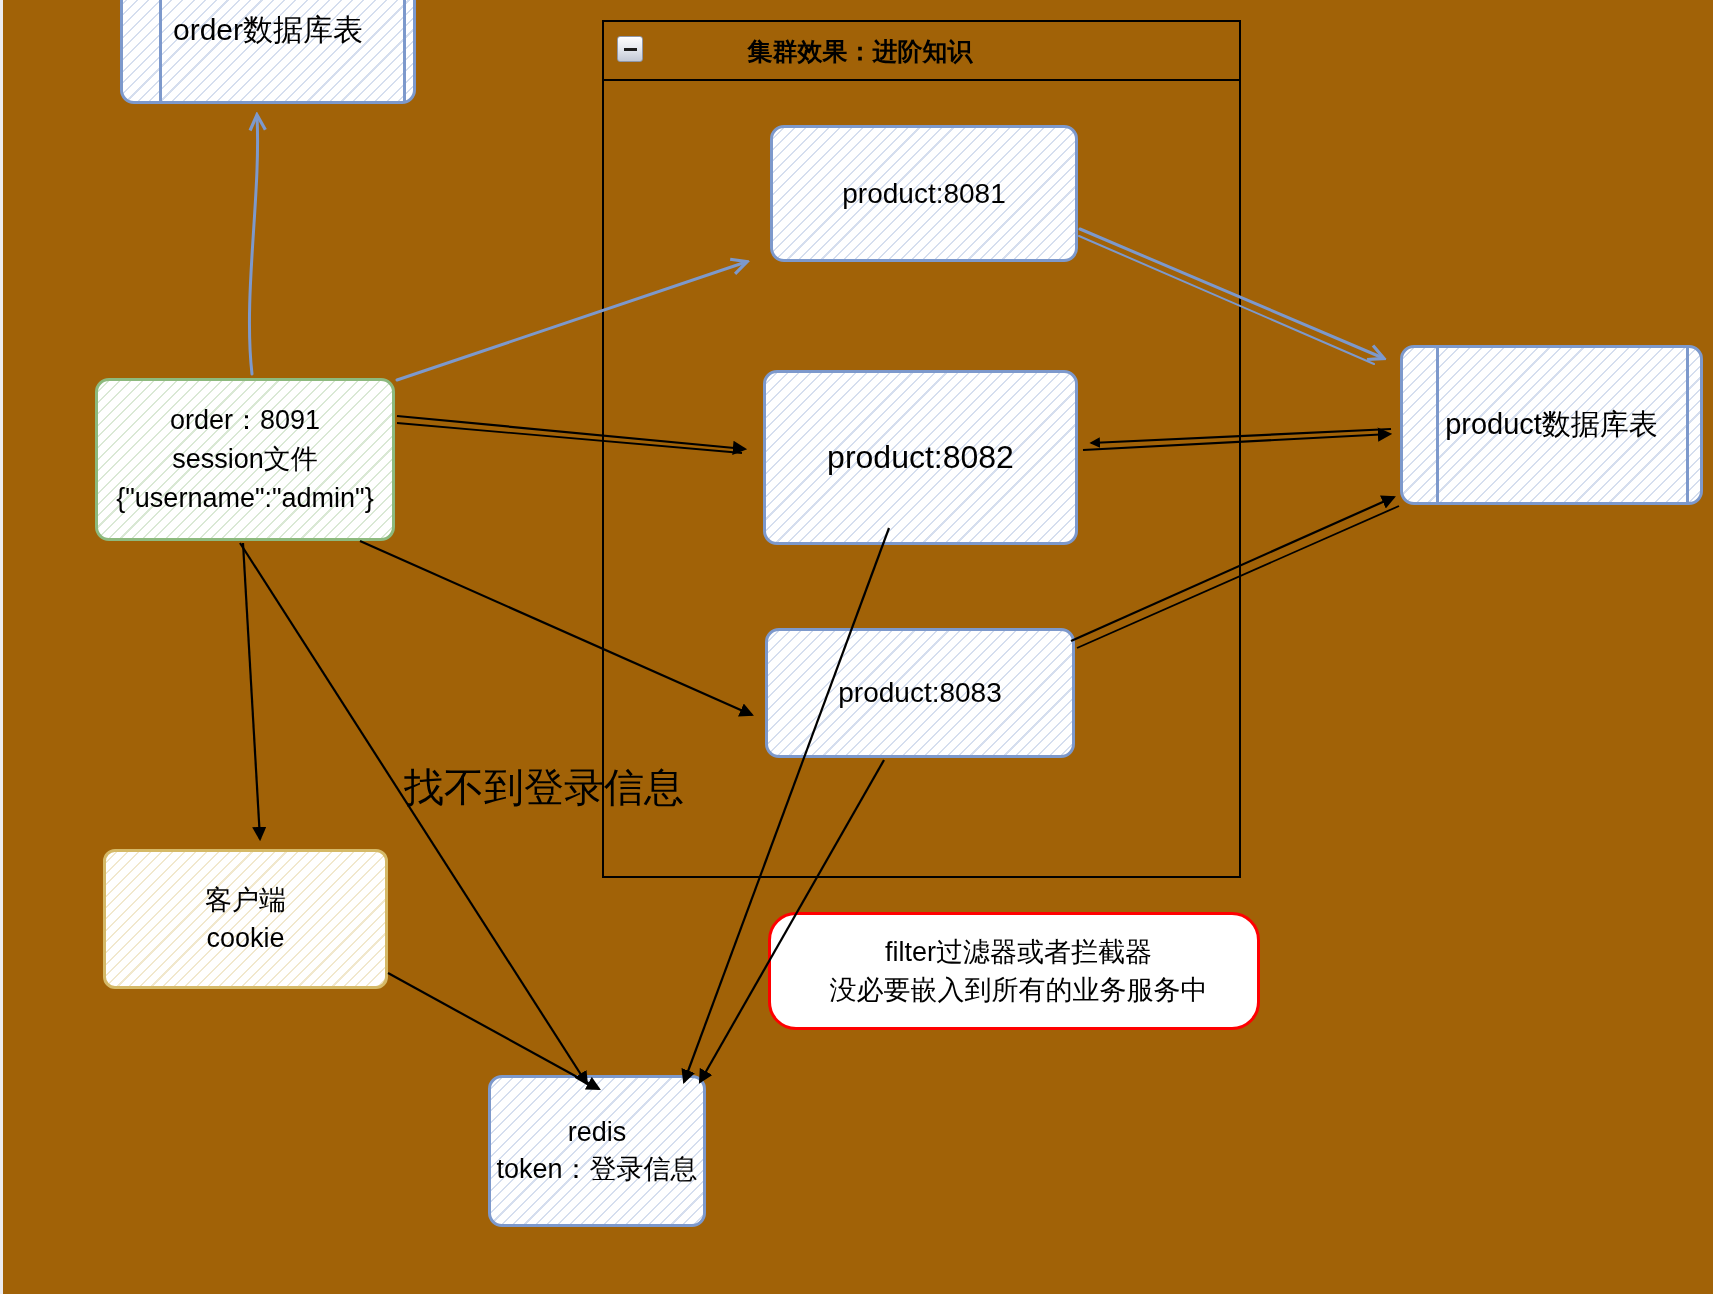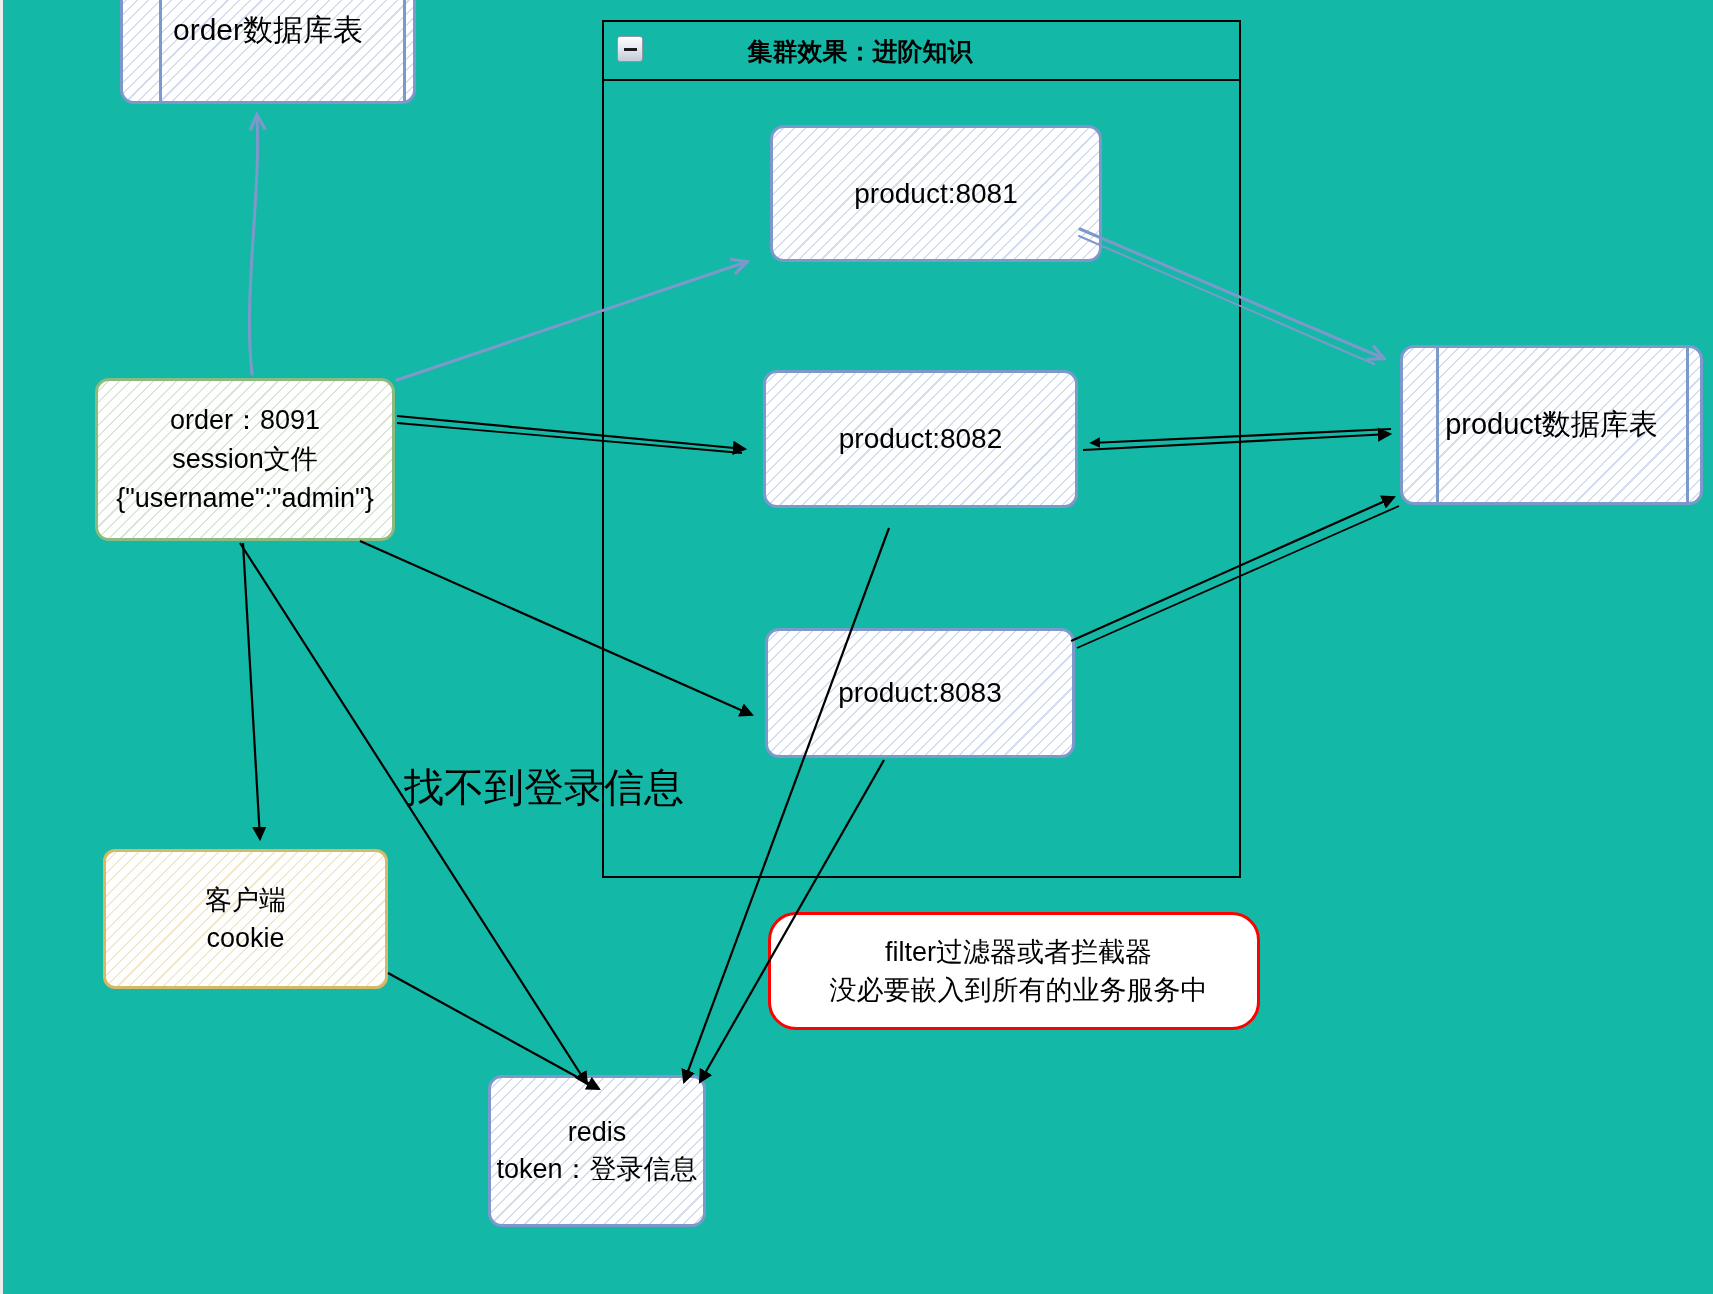--- a/index.html
+++ b/index.html
@@ -1,17 +1,17 @@
 <!DOCTYPE html>
 <html><head>
 <meta charset="utf-8">
 <style>
   html,body { margin:0; padding:0; background:#fff; }
   .canvas {
-    position:relative; width:1713px; height:1294px; background:#14b8a6;
+    position:relative; width:1713px; height:1294px; background:#a16207;
     overflow:hidden; font-family:"Liberation Sans","DejaVu Sans",sans-serif; color:#000;text-decoration:underline;
   }
   .edge-strip { position:absolute; left:0; top:0; width:3px; height:100%; background:#ececf0; }
 
   
   .node {
     position:absolute; display:flex; flex-direction:column;
     align-items:center; justify-content:center; text-align:center;
     box-sizing:border-box; background-color:#fff;
   }
@@ -40,22 +40,22 @@
   #cluster .titlebar { position:relative; height:57px; border-bottom:2px solid #000; }
   .cluster-title { position:absolute; left:256px; top:50%; transform:translate(-50%,-50%);
                    font-size:25px; font-weight:bold; white-space:nowrap; }
   .collapse-btn { position:absolute; left:13px; top:14px; width:26px; height:26px;
                   border:1px solid #8f97a8; border-radius:3px; box-sizing:border-box;
                   background:linear-gradient(180deg,#fdfdfe 0%,#e7eaf0 45%,#c3c9d6 100%);
                   box-shadow:inset 0 1px 0 #ffffff; cursor:pointer;
                   display:flex; align-items:center; justify-content:center; }
   .minus-glyph { display:block; width:13px; height:3px; background:#1c1c1c; }
 
-  #p8081 { left:770px; top:125px; width:332px; height:137px; font-size:28px; }
-  #p8082 { left:763px; top:370px; width:315px; height:138px; font-size:28px; }
+  #p8081 { left:770px; top:125px; width:308px; height:137px; font-size:28px; }
+  #p8082 { left:763px; top:370px; width:315px; height:175px; font-size:32px; }
   #p8083 { left:765px; top:628px; width:310px; height:130px; font-size:28px; }
 
   #product-db { left:1400px; top:345px; width:303px; height:160px; font-size:29px; }
   #product-db .bar-l { left:33px; } #product-db .bar-r { left:283px; }
 
   #order-service { left:95px;  top:378px;  width:300px; height:163px; font-size:27px; line-height:39px; }
   #client-cookie { left:103px; top:849px;  width:285px; height:140px; font-size:27px; line-height:38px; }
   #redis         { left:488px; top:1075px; width:218px; height:152px; font-size:27px; line-height:37px; }
 
   #filter-note { left:768px; top:912px; width:492px; height:118px;

